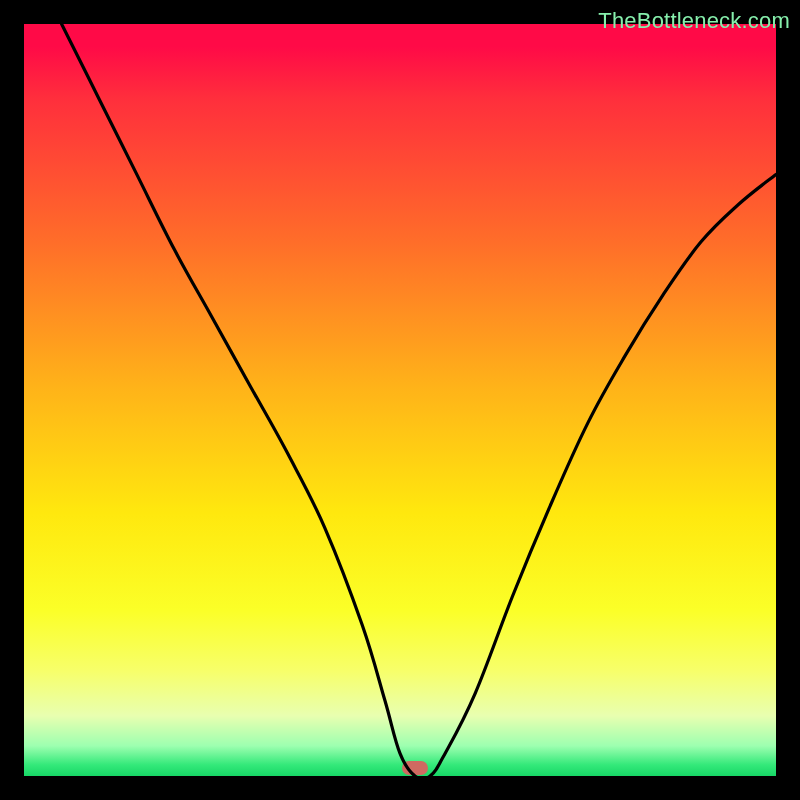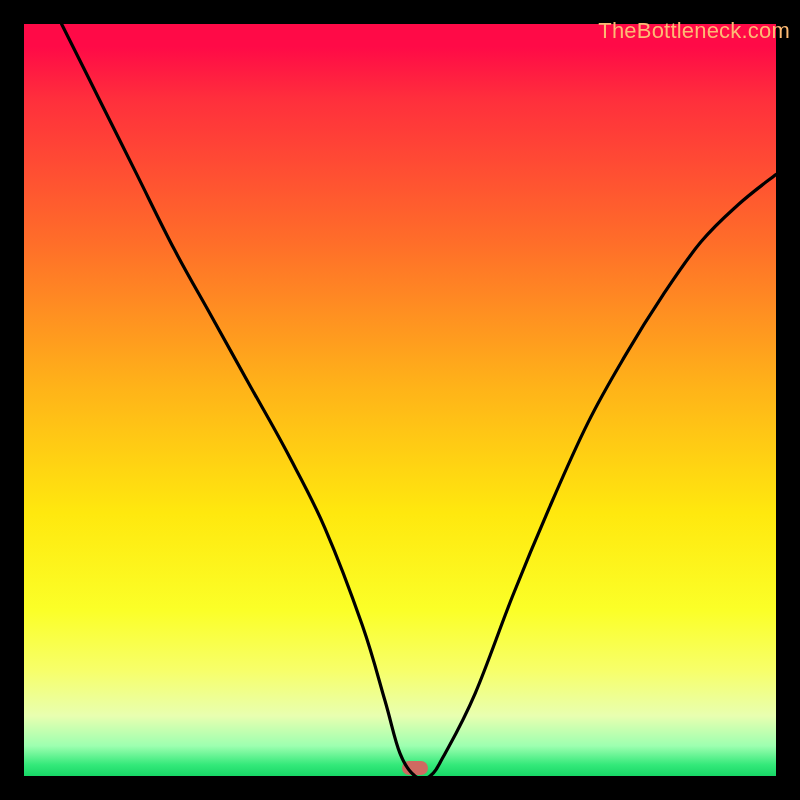--- a/index.html
+++ b/index.html
@@ -12,23 +12,23 @@
     overflow: hidden;
   }
   .container {
     position: relative;
     width: 800px;
     height: 800px;
     background: #000;
   }
   .watermark {
     position: absolute;
-    top: 18px;
+    top: 8px;
     right: 10px;
-    color: #fdba74;
+    color: #86efac;
     font-size: 22px;
     font-weight: 500;
     letter-spacing: 0.2px;
     z-index: 40;
   }
   .plot-area {
     position: absolute;
     left: 24px;
     top: 24px;
     width: 752px;

